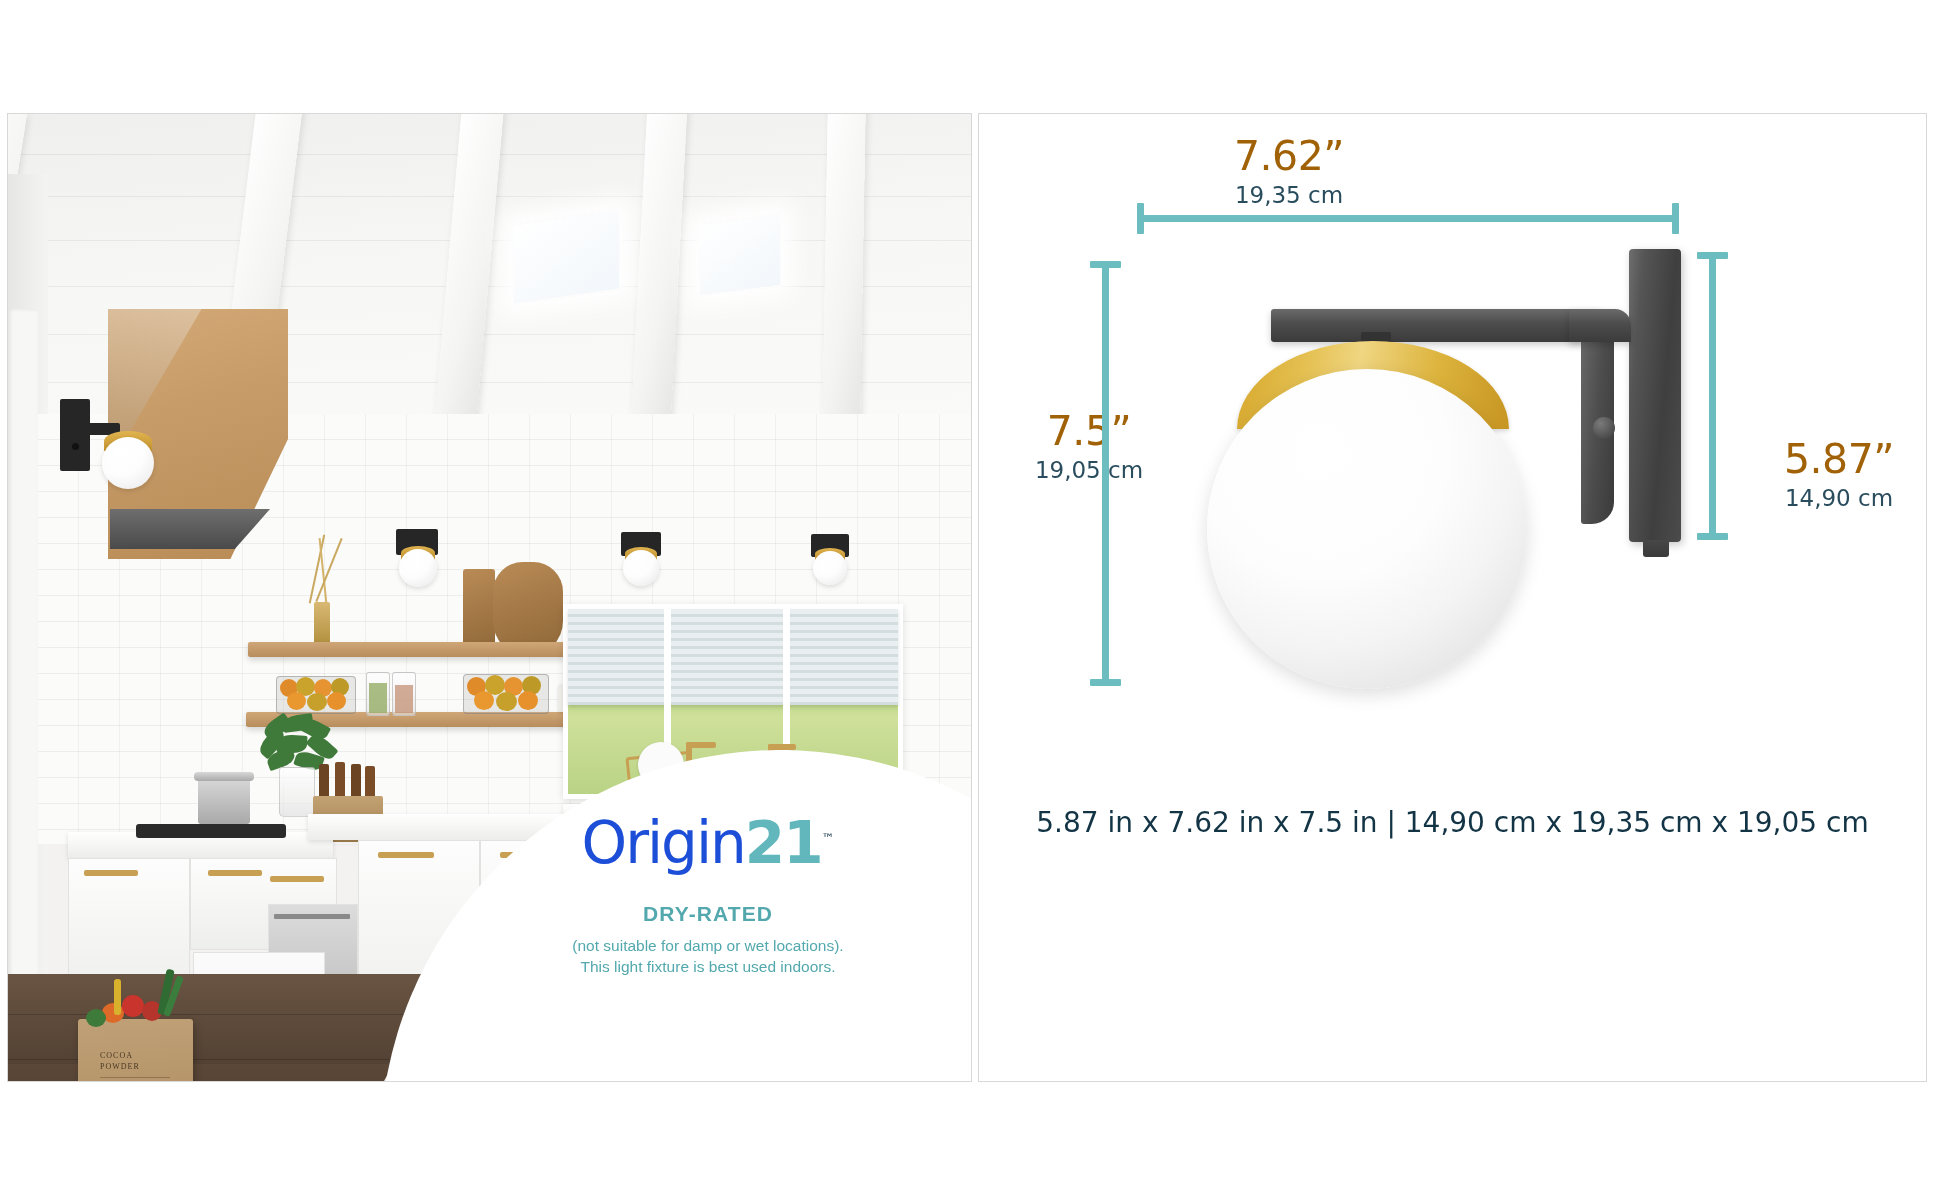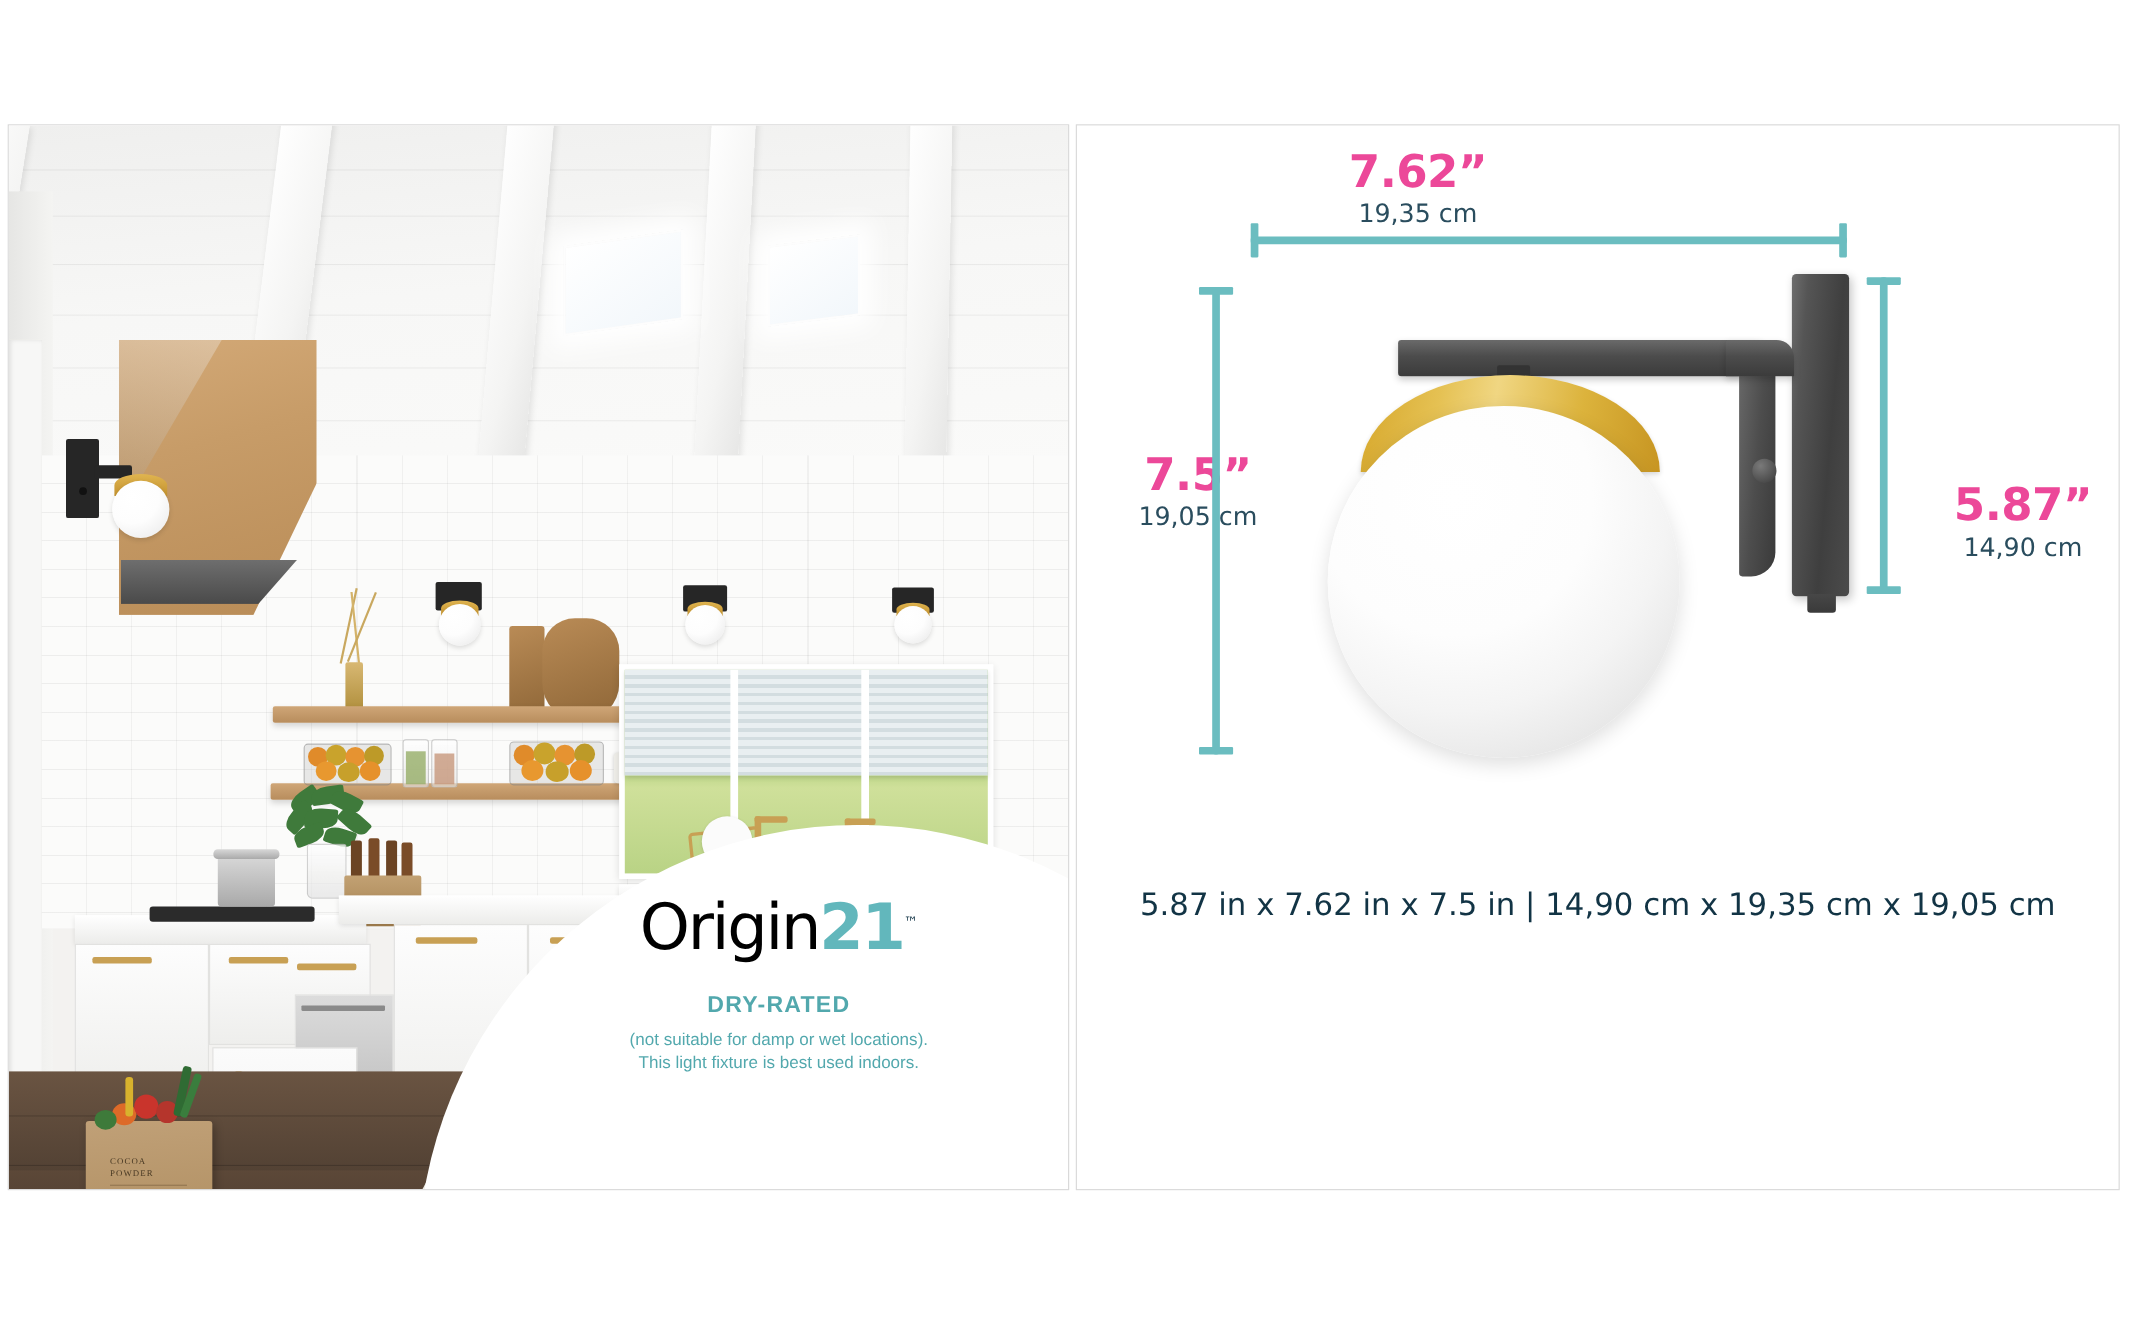--- a/index.html
+++ b/index.html
@@ -100,31 +100,31 @@
   .faucet{position:absolute;background:#c8a054;border-radius:2px;}
   .sink{position:absolute;background:linear-gradient(180deg,#9b9b9b,#c9c9c9);border-radius:2px;}
   .chair{position:absolute;border:3px solid #c8a054;border-radius:4px;background:transparent;}
   .bowl{position:absolute;background:linear-gradient(180deg,#caa06b,#a87f4b);border-radius:0 0 50% 50%/0 0 80% 80%;}
 
   
   .badge{position:absolute;border-radius:50%;background:#ffffff;}
   .badge-inner{position:absolute;text-align:center;}
 
   .logo{font-family:"DejaVu Sans","Liberation Sans",sans-serif;font-size:58px;letter-spacing:-2px;line-height:1;}
-  .logo .l1{color:#000000;font-weight:400;text-align:center;}
+  .logo .l1{color:#1d4ed8;font-weight:400;text-align:center;}
   .logo .l2{color:#62b7bc;font-weight:700;}
   .logo .tm{color:#133446;font-size:13px;vertical-align:super;letter-spacing:0;}
 
   .dry{color:#52a8ad;font-weight:bold;font-size:21px;letter-spacing:1.1px;margin-top:30px;}
   .drysub{color:#52a8ad;font-size:15.5px;line-height:1.38;margin-top:9px;}
   .dimline{position:absolute;background:#6bbdc0;}
   .cap{position:absolute;background:#6bbdc0;border-radius:1px;}
 
   .lbl{position:absolute;text-align:center;}
-  .lbl .in{color:#ec4899;font-weight:bold;font-size:41px;letter-spacing:-.5px;line-height:1;
+  .lbl .in{color:#a16207;font-weight:normal;font-size:41px;letter-spacing:-.5px;line-height:1;
            font-family:"DejaVu Sans","Liberation Sans",sans-serif;}
   .lbl .cm{color:#2a4d5e;font-size:23px;margin-top:7px;line-height:1;
            font-family:"DejaVu Sans","Liberation Sans",sans-serif;}
 
   
   .prod{position:absolute;}
   .backplate{position:absolute;border-radius:4px;
      background:linear-gradient(95deg,#6e6e6e 0%,#555555 20%,#3f3f3f 62%,#4b4b4b 100%);
      box-shadow:2px 3px 9px rgba(0,0,0,.22);}
   .plug{position:absolute;background:linear-gradient(180deg,#474747,#3a3a3a);border-radius:0 0 3px 3px;}

